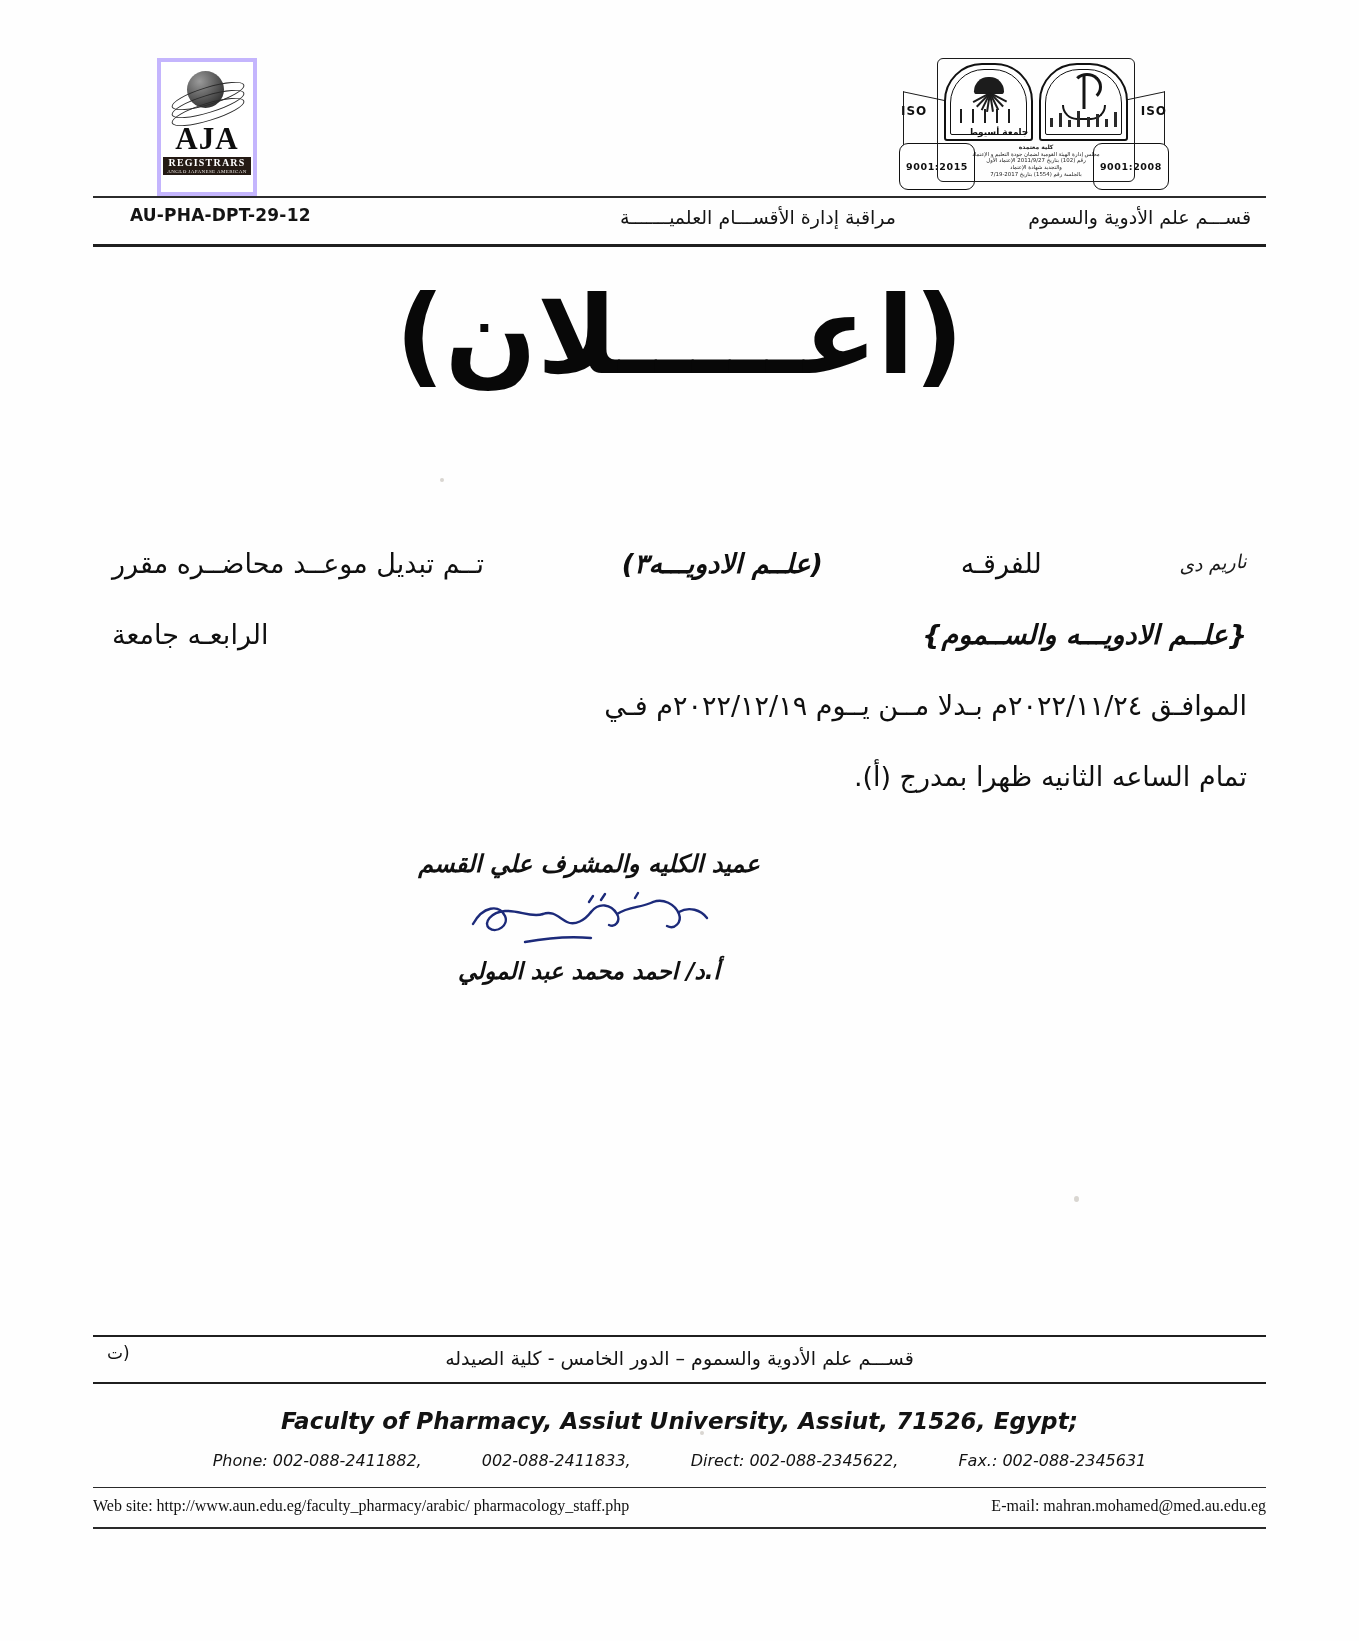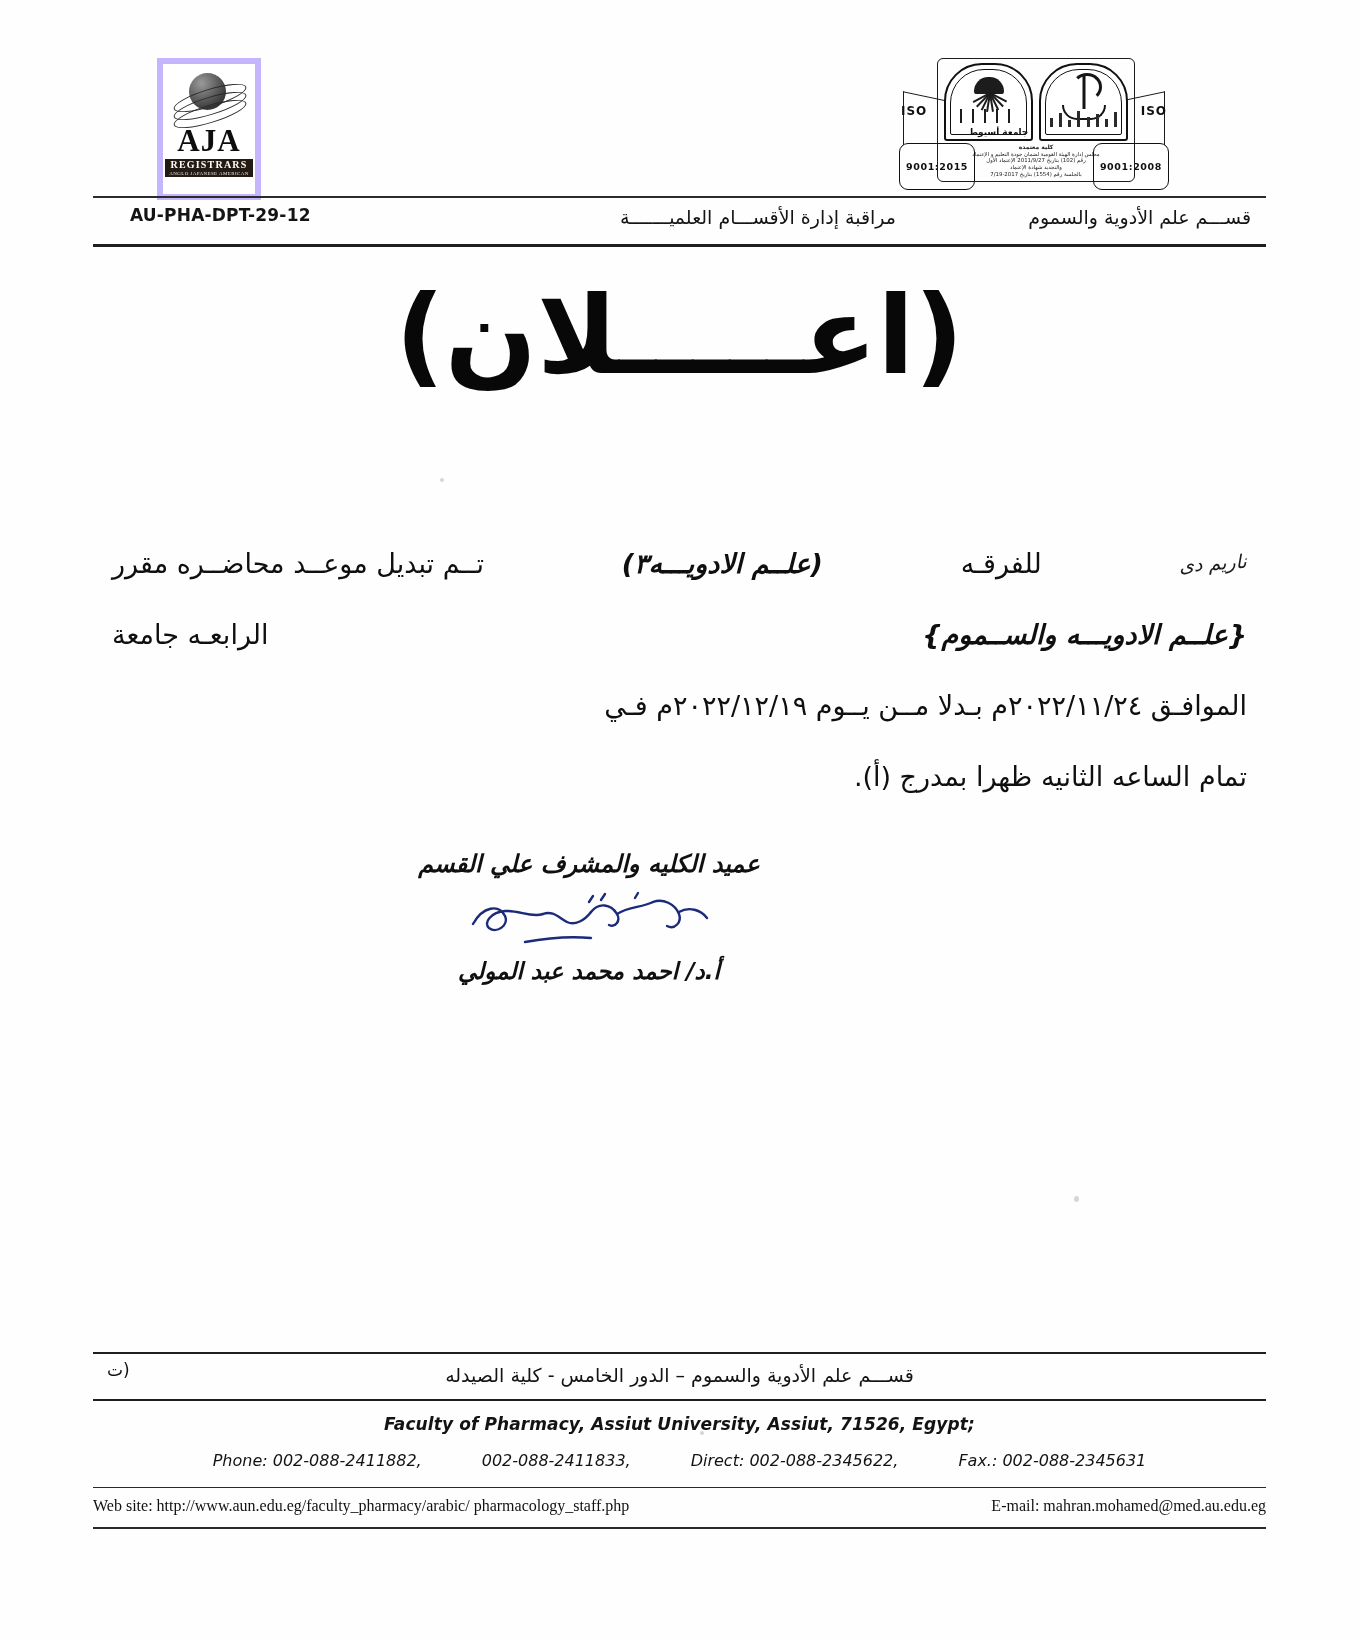--- a/index.html
+++ b/index.html
@@ -29,21 +29,21 @@
     height: 250px;
   }
 
   
   .aja-logo {
     position: absolute;
     left: 157px;
     top: 58px;
     width: 92px;
     height: 130px;
-    border: 6px solid #c4b5fd;
+    border: 4px solid #c4b5fd;
     background: #ffffff;
     display: flex;
     flex-direction: column;
     align-items: center;
     justify-content: flex-start;
     overflow: hidden;
   }
   .aja-globe {
     margin-top: 7px;
     width: 74px;
@@ -441,23 +441,23 @@
     color: #131313;
   }
 
   .f-en {
     text-align: center;
     font-family: "DejaVu Sans", "Liberation Sans", sans-serif;
     font-style: italic;
     color: #131313;
   }
   .f-en-addr {
-    font-size: 17px;
-    font-weight: 700;
-    padding: 13px 0 17px 0;
+    font-size: 23px;
+    font-weight: 700;
+    padding: 24px 0 17px 0;
     letter-spacing: .1px;
   }
   .f-en-phone {
     font-size: 16px;
     font-weight: 400;
     padding-bottom: 17px;
     display: flex;
     justify-content: center;
     gap: 60px;
     white-space: nowrap;

